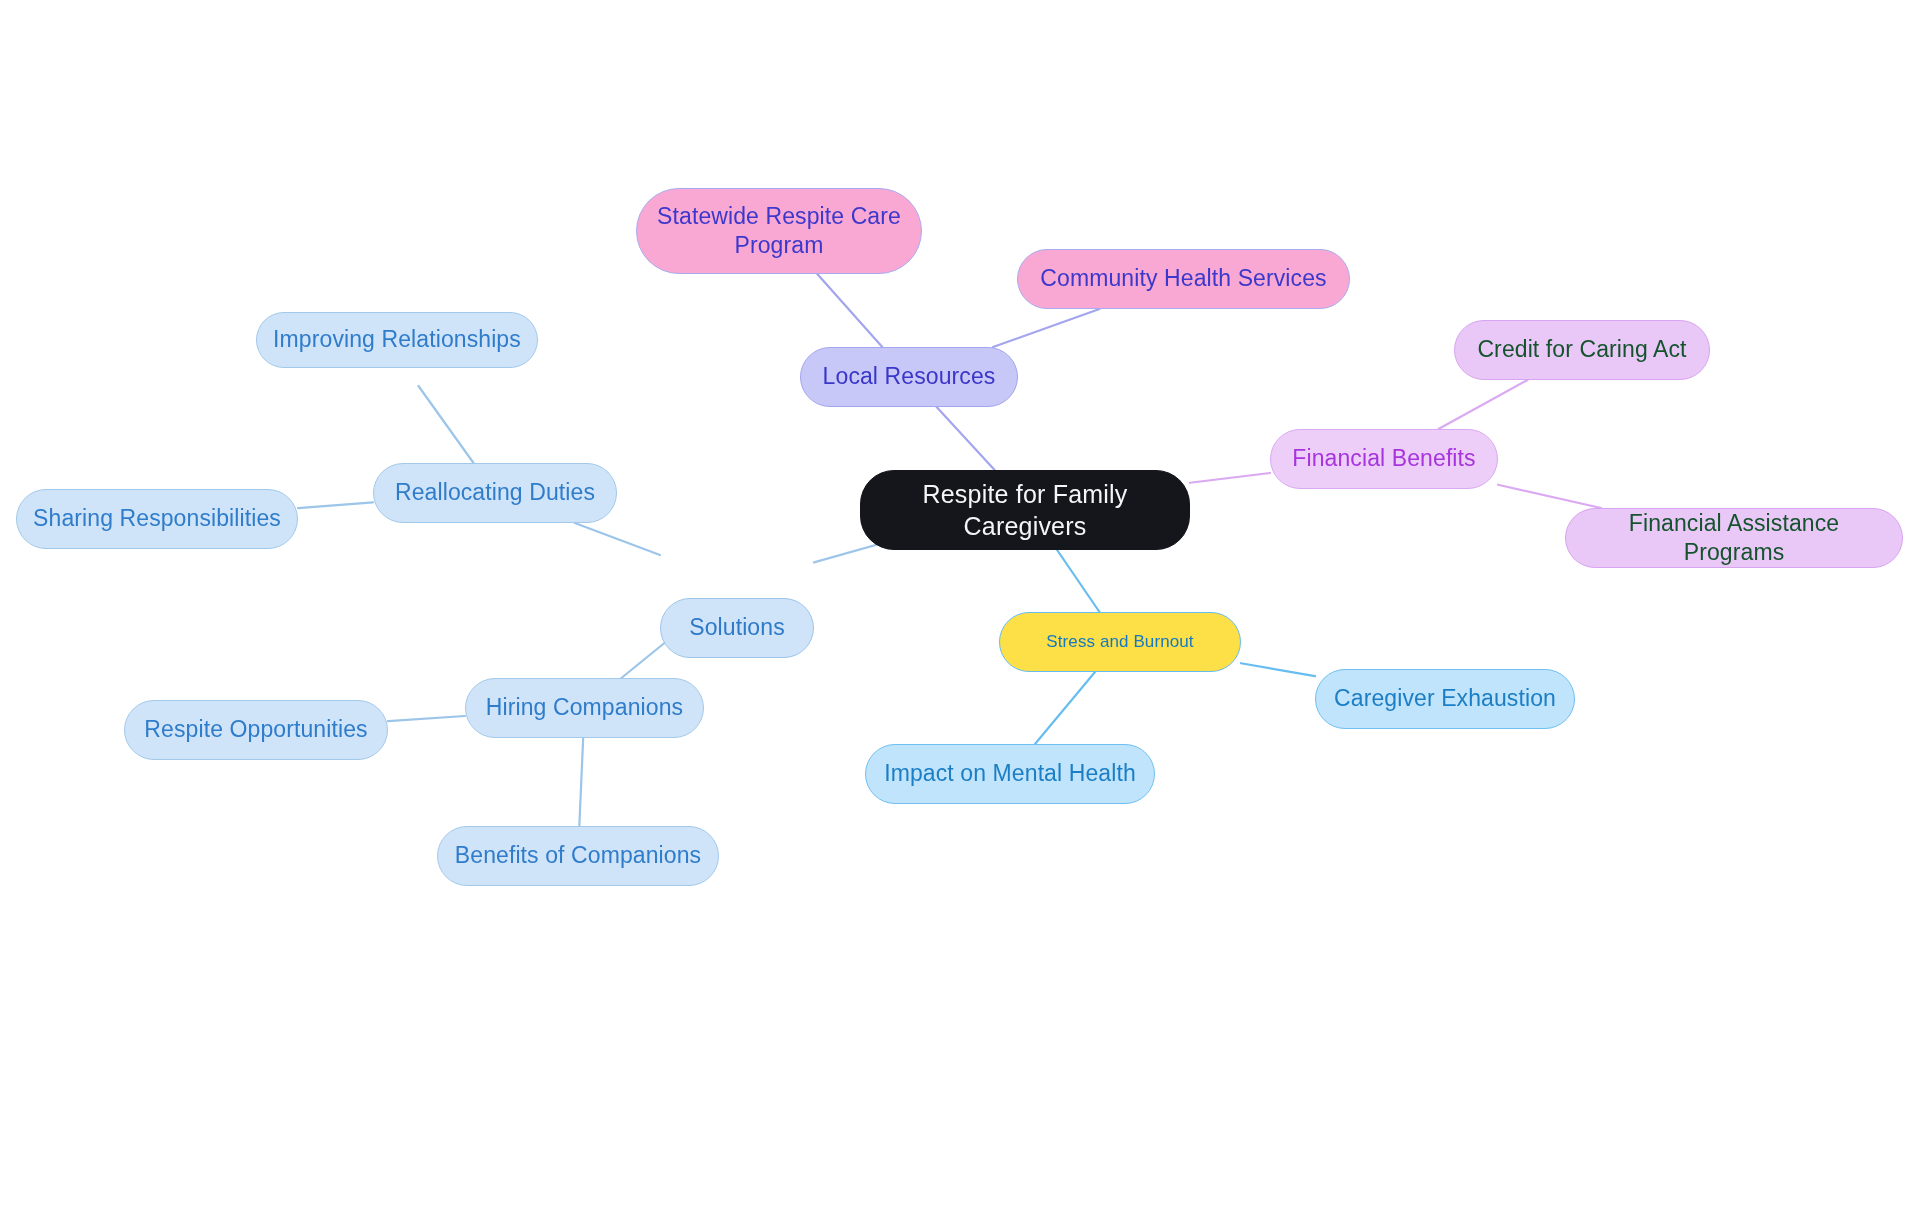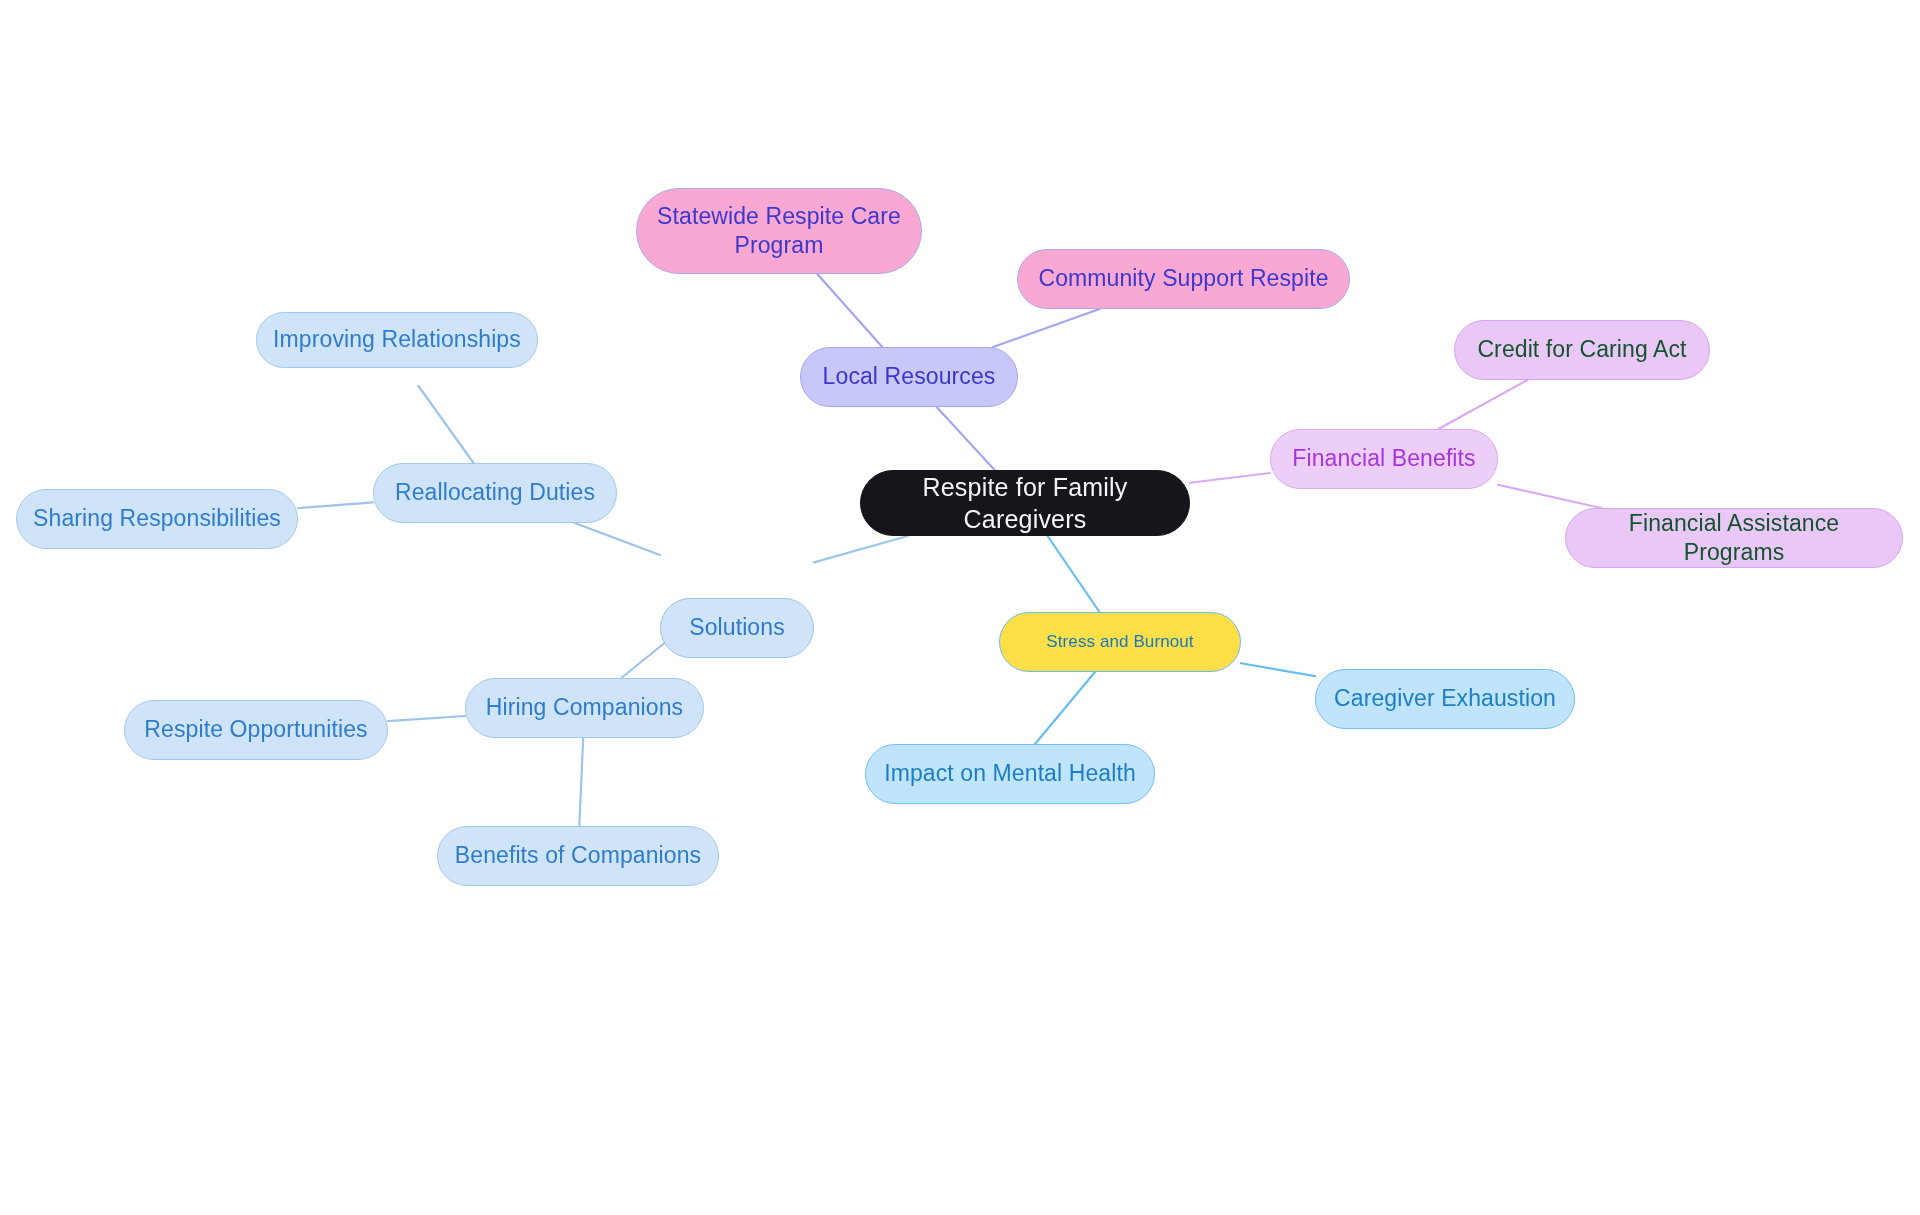--- a/index.html
+++ b/index.html
@@ -174,25 +174,25 @@
       <path d="M 907.6666666666666 536 L 814 562.34375" stroke="#9cc5e9" stroke-width="2.2" fill="none" stroke-linecap="round"></path>
       <path d="M 660 555.0454545454545 L 574.7802197802198 523" stroke="#9cc5e9" stroke-width="2.2" fill="none" stroke-linecap="round"></path>
       <path d="M 473.54014598540147 463 L 418.45985401459853 386" stroke="#9cc5e9" stroke-width="2.2" fill="none" stroke-linecap="round"></path>
       <path d="M 373 502.38461538461536 L 298 508.15384615384613" stroke="#9cc5e9" stroke-width="2.2" fill="none" stroke-linecap="round"></path>
       <path d="M 700.1048387096774 614 L 621.3951612903226 678" stroke="#9cc5e9" stroke-width="2.2" fill="none" stroke-linecap="round"></path>
       <path d="M 465 716.0030441400304 L 388 721.1598173515981" stroke="#9cc5e9" stroke-width="2.2" fill="none" stroke-linecap="round"></path>
       <path d="M 583.1824324324324 738 L 579.3175675675676 826" stroke="#9cc5e9" stroke-width="2.2" fill="none" stroke-linecap="round"></path>
     </svg>
 
   <div id="node-layer">
-      <div class="node root" style="left: 860px; top: 470px; width: 330px; height: 66px;">Respite for Family Caregivers</div>
+      <div class="node root" style="left: 860px; top: 470px; width: 330px; height: 80px;">Respite for Family Caregivers</div>
       <div class="node violet-branch" style="left: 800px; top: 347px; width: 218px; height: 60px;">Local Resources</div>
       <div class="node violet-leaf" style="left: 636px; top: 188px; width: 286px; height: 86px;">Statewide Respite Care
 Program</div>
-      <div class="node violet-leaf" style="left: 1017px; top: 249px; width: 333px; height: 60px;">Community Support Respite</div>
+      <div class="node violet-leaf" style="left: 1017px; top: 249px; width: 333px; height: 60px;">Community Health Services</div>
       <div class="node magenta-branch" style="left: 1270px; top: 429px; width: 228px; height: 60px;">Financial Benefits</div>
       <div class="node magenta-leaf" style="left: 1454px; top: 320px; width: 256px; height: 60px;">Credit for Caring Act</div>
       <div class="node magenta-leaf" style="left: 1565px; top: 508px; width: 338px; height: 60px;">Financial Assistance Programs</div>
       <div class="node sky-branch" style="left: 999px; top: 612px; width: 242px; height: 60px;">Stress and Burnout</div>
       <div class="node sky-leaf" style="left: 1315px; top: 669px; width: 260px; height: 60px;">Caregiver Exhaustion</div>
       <div class="node sky-leaf" style="left: 865px; top: 744px; width: 290px; height: 60px;">Impact on Mental Health</div>
       <div class="node steel-branch" style="left: 660px; top: 554px; width: 154px; height: 60px;">Solutions</div>
       <div class="node steel-leaf" style="left: 373px; top: 463px; width: 244px; height: 60px;">Reallocating Duties</div>
       <div class="node steel-leaf" style="left: 256px; top: 312px; width: 282px; height: 56px;">Improving Relationships</div>
       <div class="node steel-leaf" style="left: 16px; top: 489px; width: 282px; height: 60px;">Sharing Responsibilities</div>

